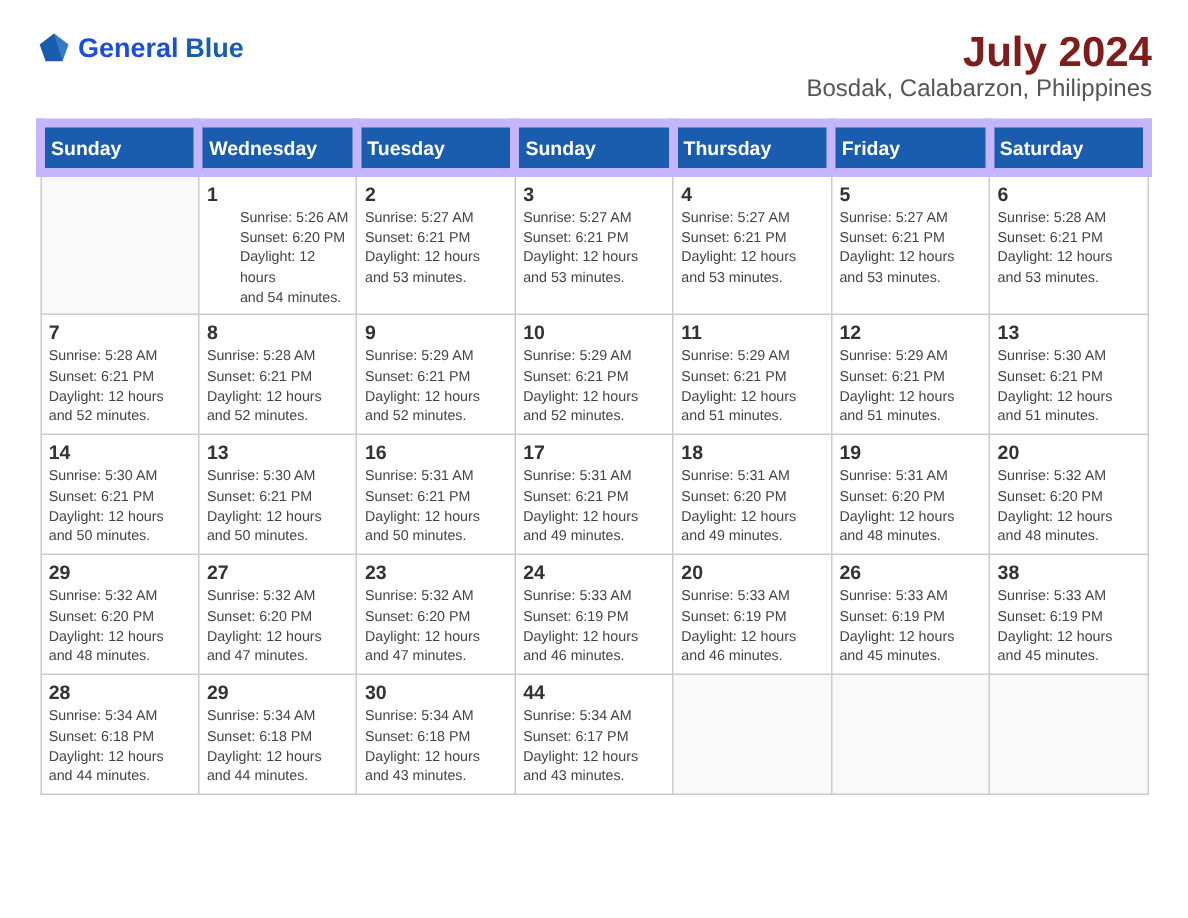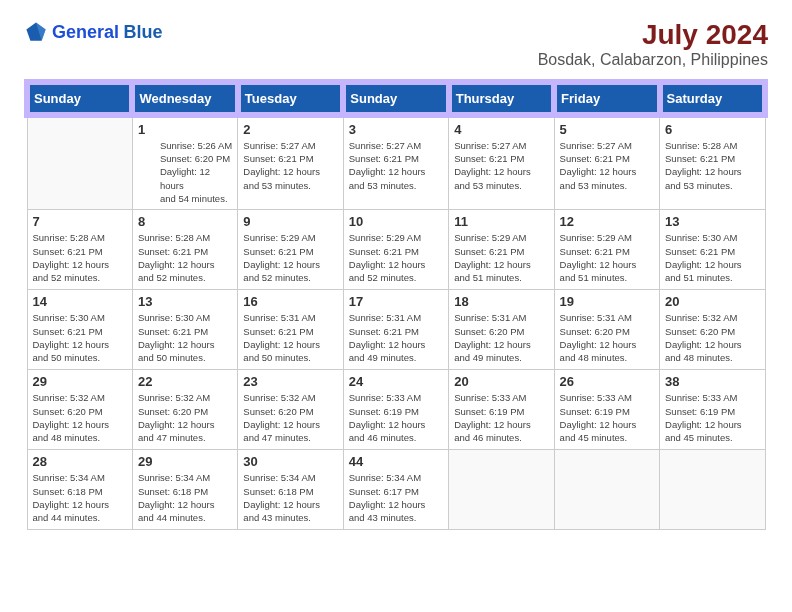--- a/index.html
+++ b/index.html
@@ -269,21 +269,21 @@
       </tr>
       <tr>
         <td>
           <span class="day-number">29</span>
           <div class="day-info" style="white-space: pre-line;">Sunrise: 5:32 AM
 Sunset: 6:20 PM
 Daylight: 12 hours
 and 48 minutes.</div>
         </td>
         <td>
-          <span class="day-number">22</span>
+          <span class="day-number">27</span>
           <div class="day-info" style="white-space: pre-line;">Sunrise: 5:32 AM
 Sunset: 6:20 PM
 Daylight: 12 hours
 and 47 minutes.</div>
         </td>
         <td>
           <span class="day-number">23</span>
           <div class="day-info" style="white-space: pre-line;">Sunrise: 5:32 AM
 Sunset: 6:20 PM
 Daylight: 12 hours

